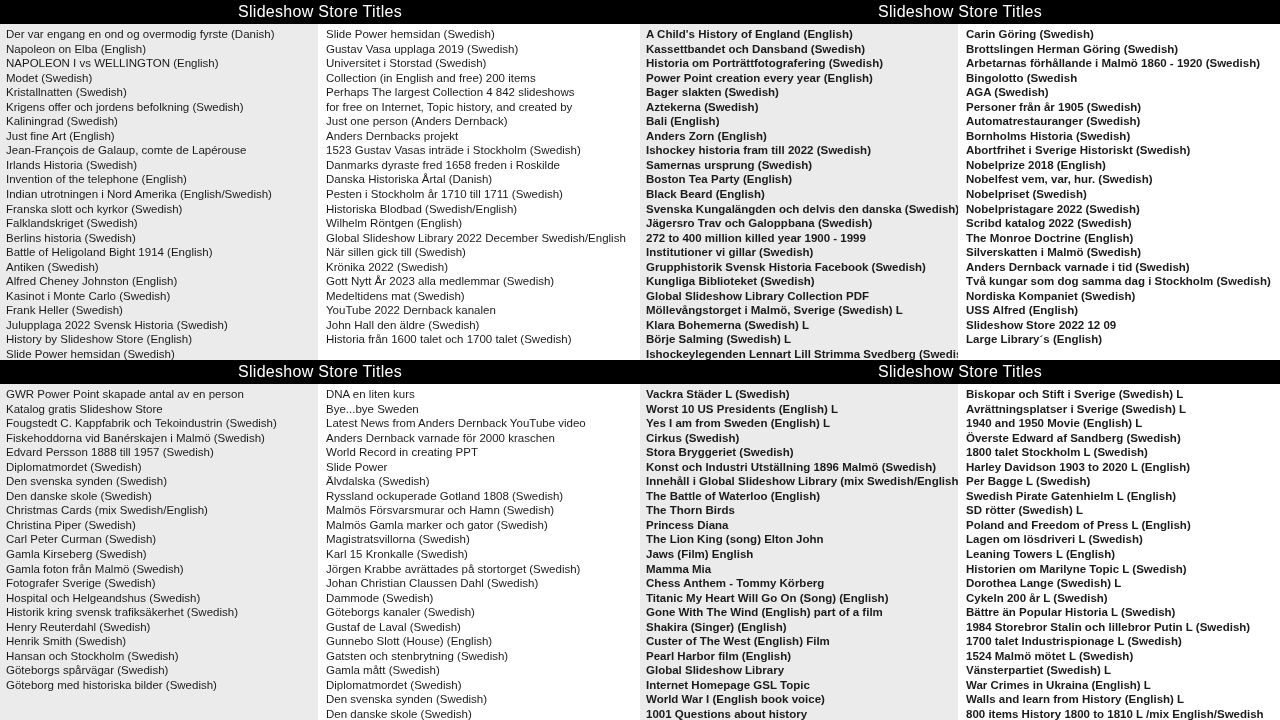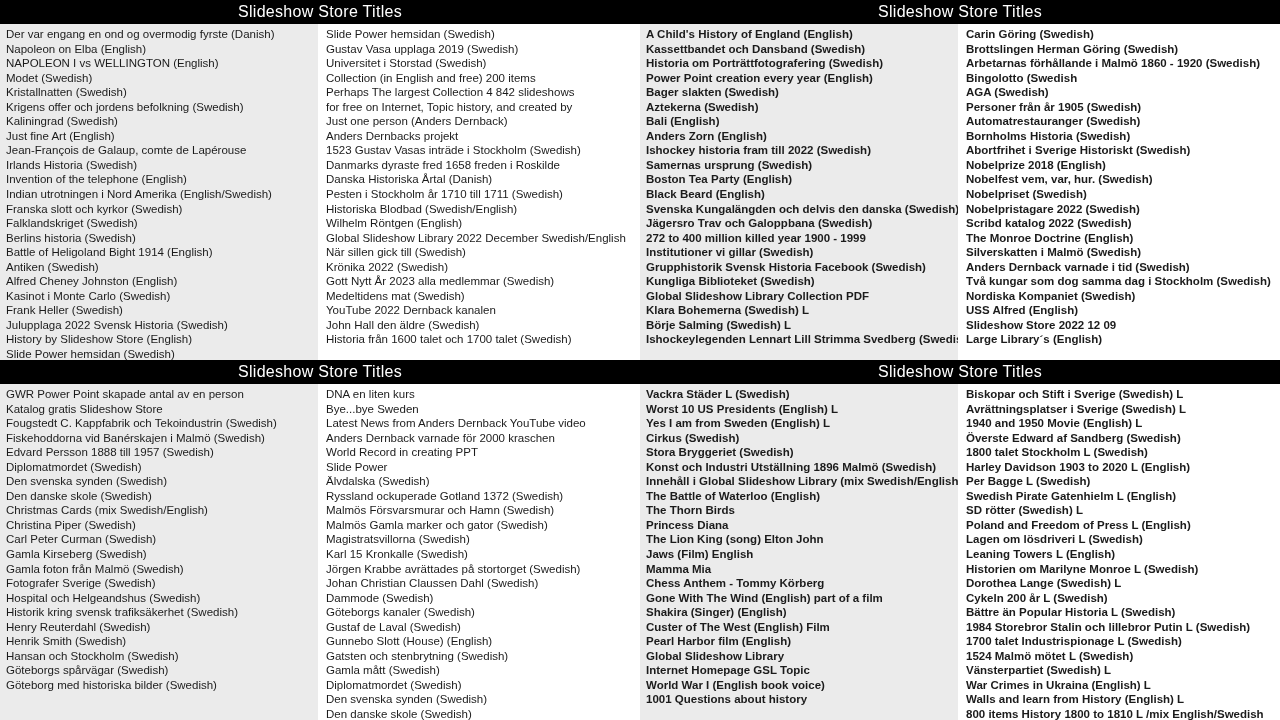--- a/index.html
+++ b/index.html
@@ -130,20 +130,21 @@
           <div class="line">Samernas ursprung (Swedish)</div>
           <div class="line">Boston Tea Party (English)</div>
           <div class="line">Black Beard (English)</div>
           <div class="line">Svenska Kungalängden och delvis den danska (Swedish)</div>
           <div class="line">Jägersro Trav och Galoppbana (Swedish)</div>
           <div class="line">272 to 400 million killed year 1900 - 1999</div>
           <div class="line">Institutioner vi gillar (Swedish)</div>
           <div class="line">Grupphistorik Svensk Historia Facebook (Swedish)</div>
           <div class="line">Kungliga Biblioteket (Swedish)</div>
           <div class="line">Global Slideshow Library Collection PDF</div>
+          <div class="line">Möllevångstorget i Malmö, Sverige (Swedish) L</div>
           <div class="line">Klara Bohemerna (Swedish) L</div>
           <div class="line">Börje Salming (Swedish) L</div>
           <div class="line">Ishockeylegenden Lennart Lill Strimma Svedberg (Swedish) L</div>
         </div>
       <div class="col col-right">
           <div class="line">Carin Göring (Swedish)</div>
           <div class="line">Brottslingen Herman Göring (Swedish)</div>
           <div class="line">Arbetarnas förhållande i Malmö 1860 - 1920 (Swedish)</div>
           <div class="line">Bingolotto (Swedish</div>
           <div class="line">AGA (Swedish)</div>
@@ -197,21 +198,21 @@
           <div class="line">Göteborg med historiska bilder (Swedish)</div>
         </div>
       <div class="col col-right">
           <div class="line">DNA en liten kurs</div>
           <div class="line">Bye...bye Sweden</div>
           <div class="line">Latest News from Anders Dernback YouTube video</div>
           <div class="line">Anders Dernback varnade för 2000 kraschen</div>
           <div class="line">World Record in creating PPT</div>
           <div class="line">Slide Power</div>
           <div class="line">Älvdalska (Swedish)</div>
-          <div class="line">Ryssland ockuperade Gotland 1372 (Swedish)</div>
+          <div class="line">Ryssland ockuperade Gotland 1808 (Swedish)</div>
           <div class="line">Malmös Försvarsmurar och Hamn (Swedish)</div>
           <div class="line">Malmös Gamla marker och gator (Swedish)</div>
           <div class="line">Magistratsvillorna (Swedish)</div>
           <div class="line">Karl 15 Kronkalle (Swedish)</div>
           <div class="line">Jörgen Krabbe avrättades på stortorget (Swedish)</div>
           <div class="line">Johan Christian Claussen Dahl (Swedish)</div>
           <div class="line">Dammode (Swedish)</div>
           <div class="line">Göteborgs kanaler (Swedish)</div>
           <div class="line">Gustaf de Laval (Swedish)</div>
           <div class="line">Gunnebo Slott (House) (English)</div>
@@ -237,20 +238,21 @@
           <div class="line">Stora Bryggeriet (Swedish)</div>
           <div class="line">Konst och Industri Utställning 1896 Malmö (Swedish)</div>
           <div class="line">Innehåll i Global Slideshow Library (mix Swedish/English)</div>
           <div class="line">The Battle of Waterloo (English)</div>
           <div class="line">The Thorn Birds</div>
           <div class="line">Princess Diana</div>
           <div class="line">The Lion King (song) Elton John</div>
           <div class="line">Jaws (Film) English</div>
           <div class="line">Mamma Mia</div>
           <div class="line">Chess Anthem - Tommy Körberg</div>
+          <div class="line">Titanic My Heart Will Go On (Song) (English)</div>
           <div class="line">Gone With The Wind (English) part of a film</div>
           <div class="line">Shakira (Singer) (English)</div>
           <div class="line">Custer of The West (English) Film</div>
           <div class="line">Pearl Harbor film (English)</div>
           <div class="line">Global Slideshow Library</div>
           <div class="line">Internet Homepage GSL Topic</div>
           <div class="line">World War I (English book voice)</div>
           <div class="line">1001 Questions about history</div>
         </div>
       <div class="col col-right">
@@ -259,21 +261,21 @@
           <div class="line">1940 and 1950 Movie (English) L</div>
           <div class="line">Överste Edward af Sandberg (Swedish)</div>
           <div class="line">1800 talet Stockholm L (Swedish)</div>
           <div class="line">Harley Davidson 1903 to 2020 L (English)</div>
           <div class="line">Per Bagge L (Swedish)</div>
           <div class="line">Swedish Pirate Gatenhielm L (English)</div>
           <div class="line">SD rötter (Swedish) L</div>
           <div class="line">Poland and Freedom of Press L (English)</div>
           <div class="line">Lagen om lösdriveri L (Swedish)</div>
           <div class="line">Leaning Towers L (English)</div>
-          <div class="line">Historien om Marilyne Monroe L (Swedish)</div>
+          <div class="line">Historien om Marilyne Topic L (Swedish)</div>
           <div class="line">Dorothea Lange (Swedish) L</div>
           <div class="line">Cykeln 200 år L (Swedish)</div>
           <div class="line">Bättre än Popular Historia L (Swedish)</div>
           <div class="line">1984 Storebror Stalin och lillebror Putin L (Swedish)</div>
           <div class="line">1700 talet Industrispionage L (Swedish)</div>
           <div class="line">1524 Malmö mötet L (Swedish)</div>
           <div class="line">Vänsterpartiet (Swedish) L</div>
           <div class="line">War Crimes in Ukraina (English) L</div>
           <div class="line">Walls and learn from History (English) L</div>
           <div class="line">800 items History 1800 to 1810 L /mix English/Swedish</div>

